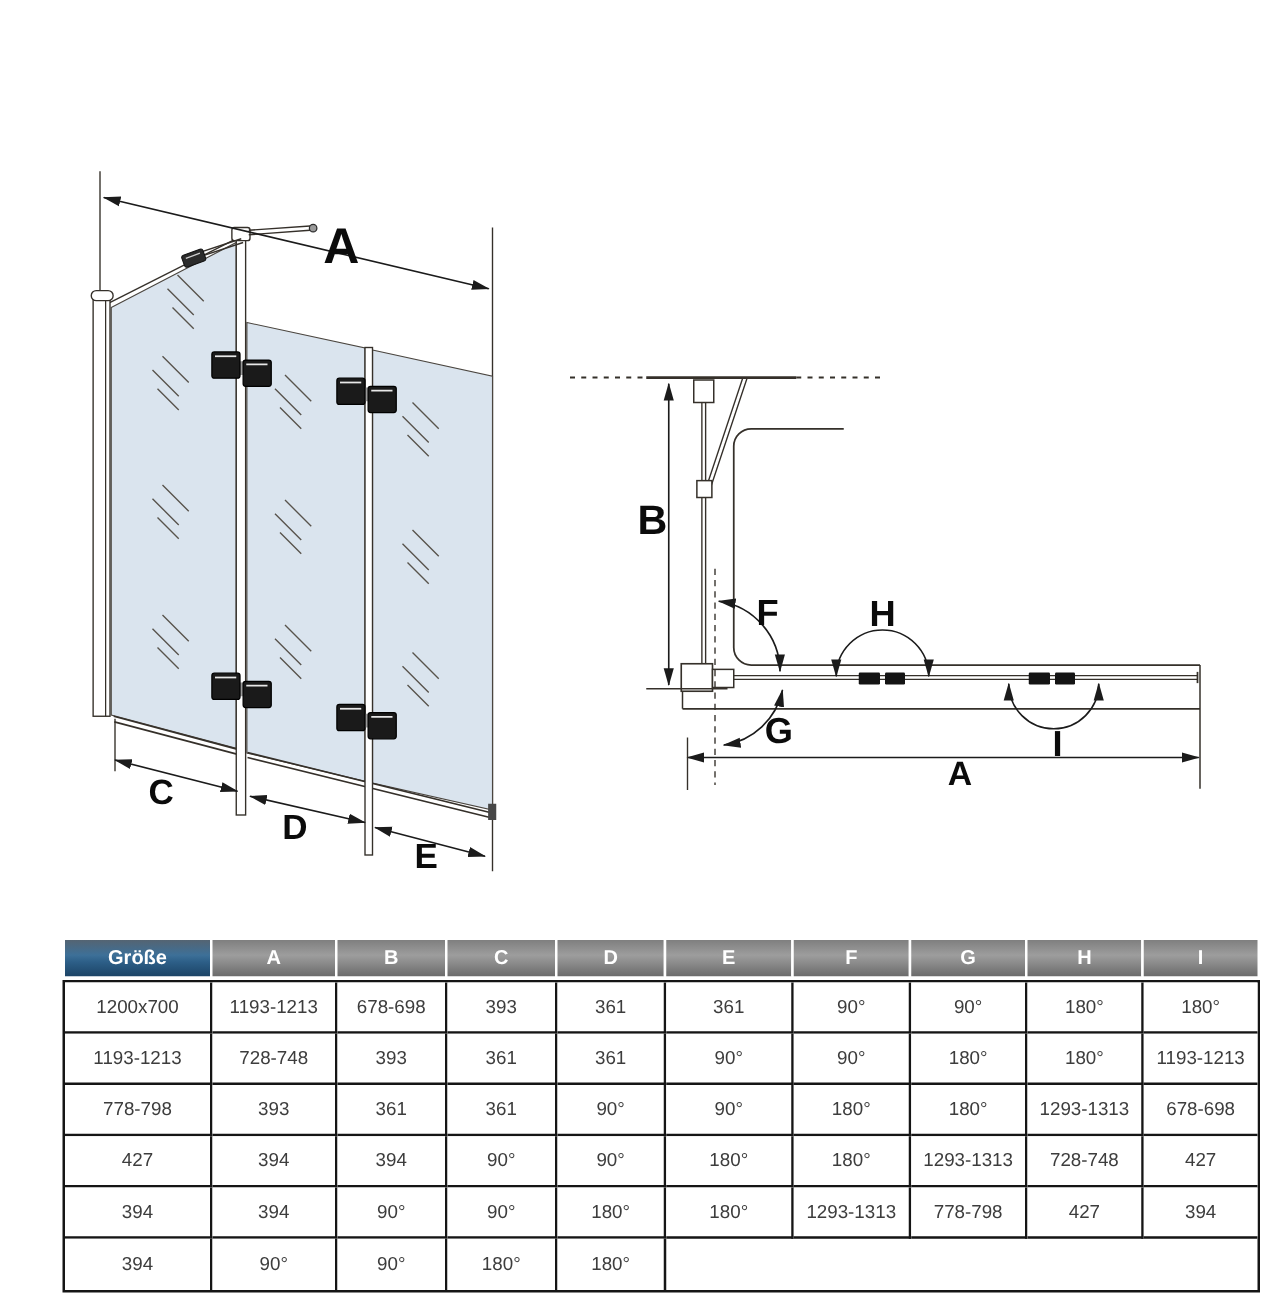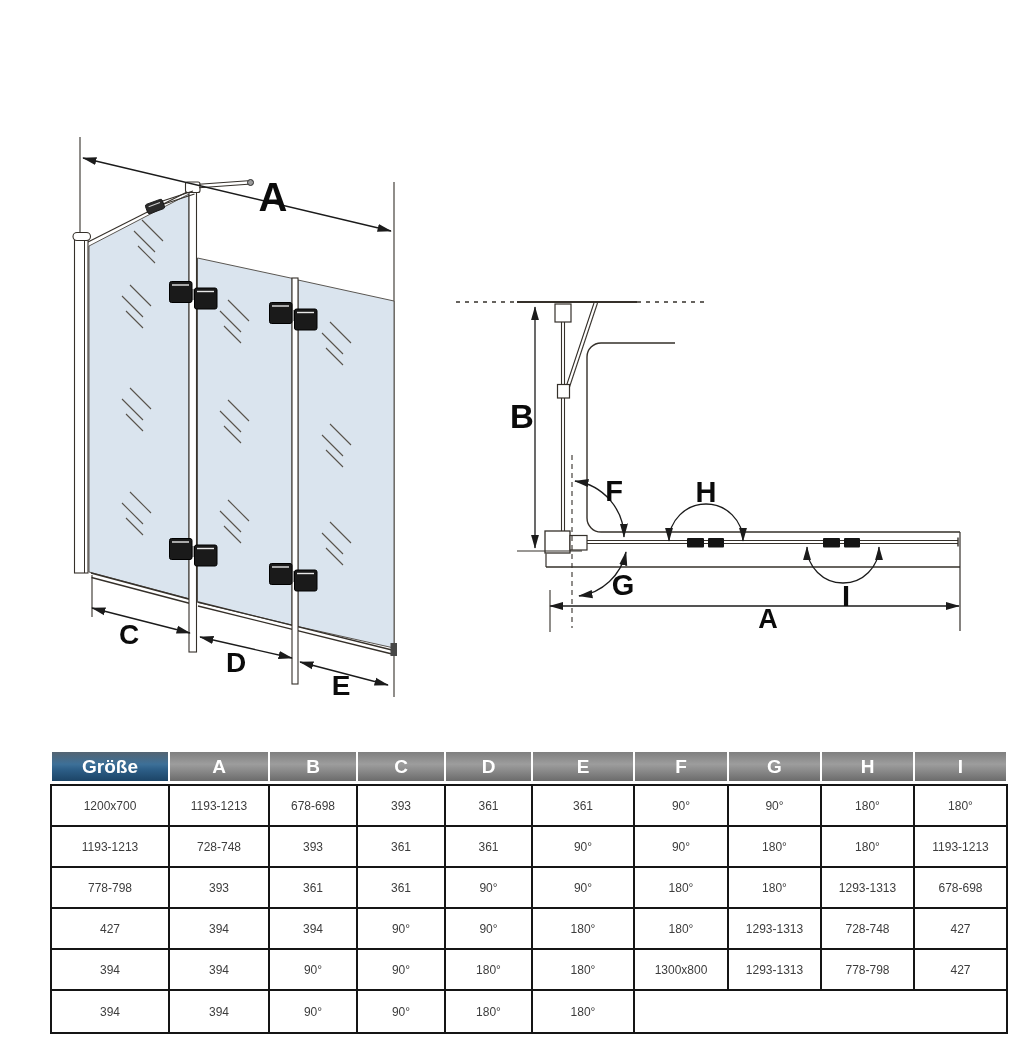--- a/index.html
+++ b/index.html
@@ -6,30 +6,30 @@
   #stage{position:relative;width:1024px;height:1050px;background:#fff;overflow:hidden;
          font-family:"Liberation Sans",sans-serif;}
   svg{position:absolute;}
   svg text{font-family:"Liberation Sans",sans-serif;font-weight:bold;fill:#0b0b0b;}
 
   
   .thead{position:absolute;left:50px;top:752px;width:958px;box-sizing:border-box;padding:0 2px;
          display:grid;grid-template-columns:118px 100px 88px 88px 87px 102px 94px 93px 93px 91px;
          height:29px;}
   .hcell{box-sizing:border-box;border-right:2px solid #fff;display:flex;align-items:center;
-         justify-content:center;color:#fff;font-size:19px;font-weight:bold;
+         justify-content:center;color:#fff;font-size:16px;font-weight:bold;
          background:linear-gradient(180deg,#7f7f7f 0%,#9d9d9d 42%,#8e8e8e 60%,#6b6b6b 100%);}
   .hcell.first{background:linear-gradient(180deg,#546472 0%,#3d7098 42%,#2d5f88 60%,#1c4466 100%);}
   .hcell:last-child{border-right:none;}
   .tbody{position:absolute;left:50px;top:784px;display:grid;background:#fff;
          grid-template-columns:118px 100px 88px 88px 87px 102px 94px 93px 93px 91px;
          grid-auto-rows:41px;border:2px solid #151515;}
   .bcell{box-sizing:border-box;display:flex;align-items:center;justify-content:center;
          border-right:2px solid #151515;border-bottom:2px solid #151515;
-         font-size:12px;color:#3d3d3d;background:#fff;}
+         font-size:15px;color:#3d3d3d;background:#fff;}
   .bcell:nth-child(10n){border-right:none;}
   .bcell:nth-child(n+51){border-bottom:none;}
 </style>
 </head>
 <body>
 
 <div id="stage">
 
   <svg style="left:0;top:0" width="460" height="740" viewBox="0 0 460 740">
     <defs>
@@ -260,21 +260,20 @@
       <div class="bcell">180°</div>
       <div class="bcell">1293-1313</div>
       <div class="bcell">728-748</div>
       <div class="bcell">427</div>
       <div class="bcell">394</div>
       <div class="bcell">394</div>
       <div class="bcell">90°</div>
       <div class="bcell">90°</div>
       <div class="bcell">180°</div>
       <div class="bcell">180°</div>
-      <div class="bcell">1300x800</div>
       <div class="bcell">1293-1313</div>
       <div class="bcell">778-798</div>
       <div class="bcell">427</div>
       <div class="bcell">394</div>
       <div class="bcell">394</div>
       <div class="bcell">90°</div>
       <div class="bcell">90°</div>
       <div class="bcell">180°</div>
       <div class="bcell">180°</div>
     </div>

